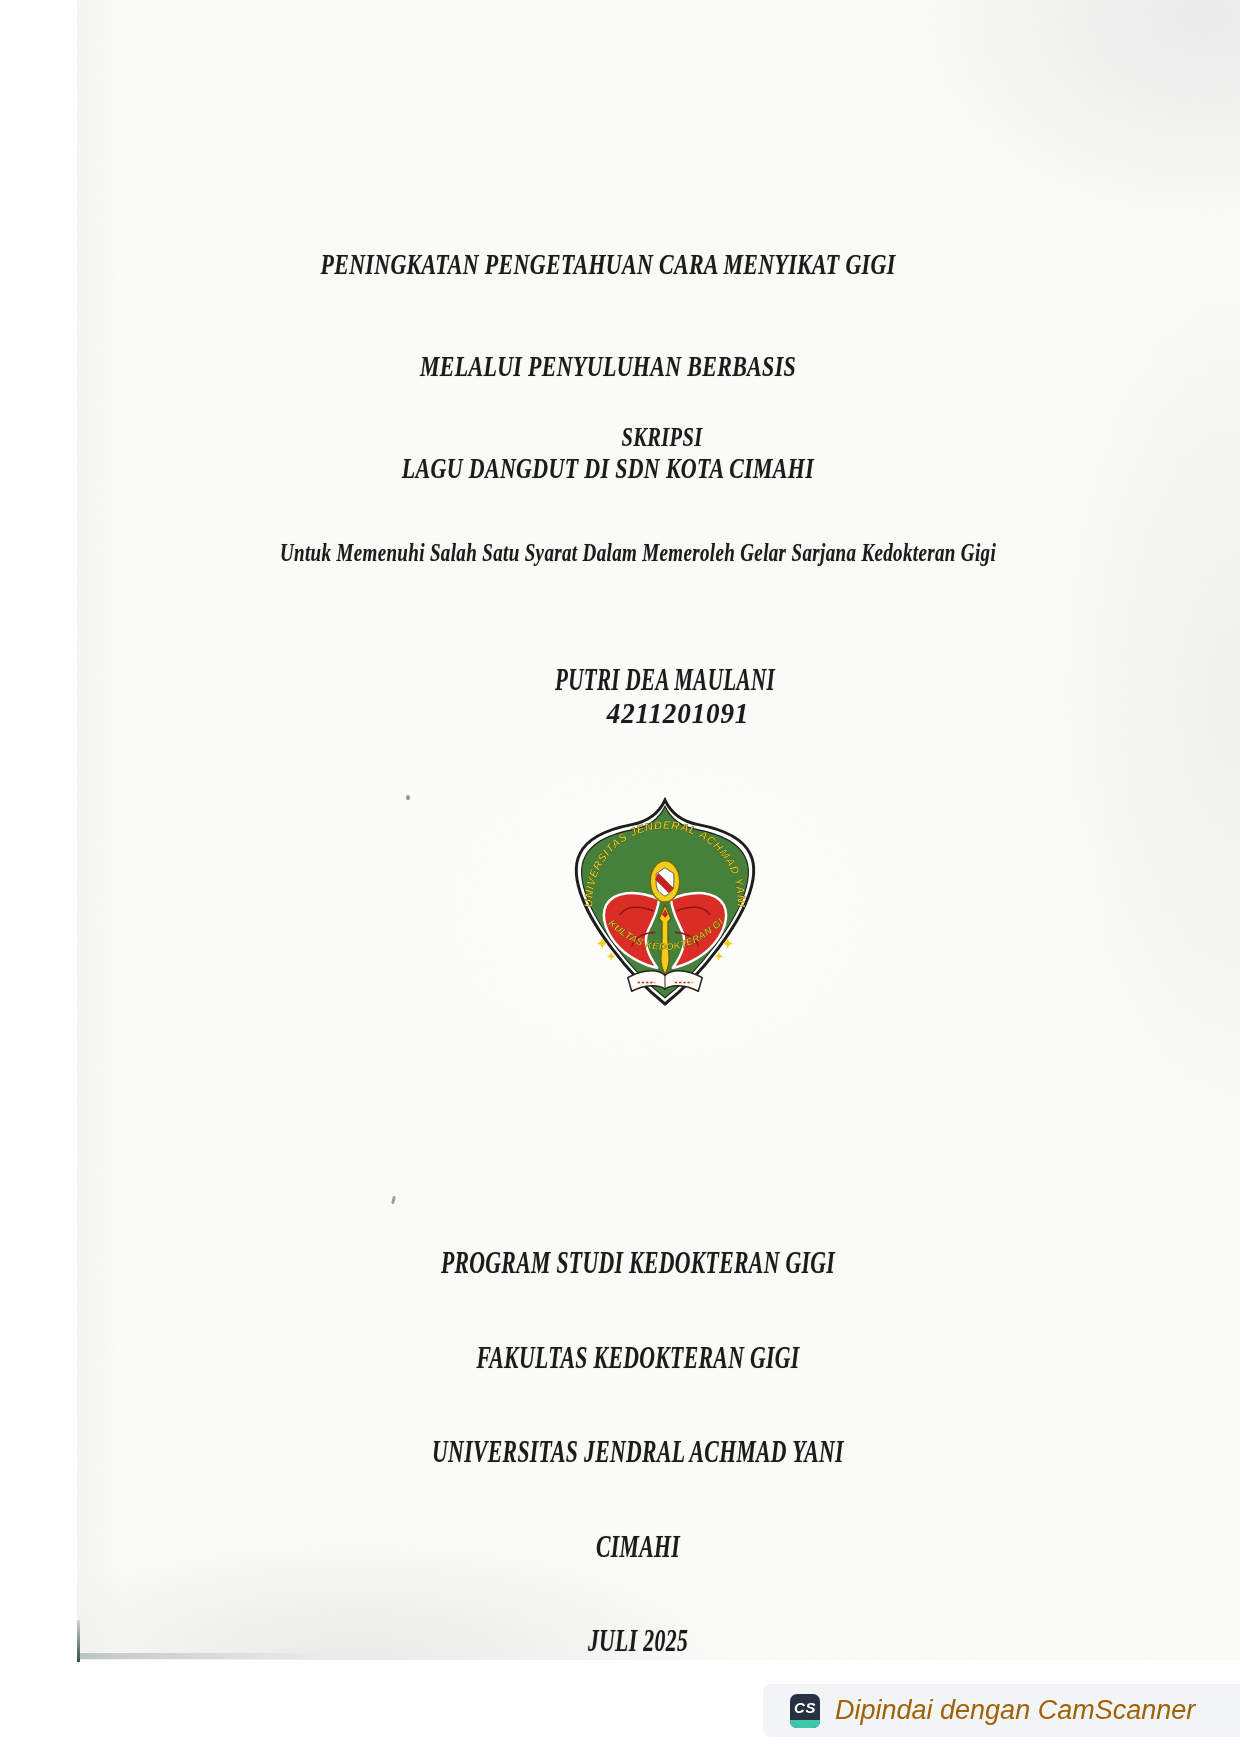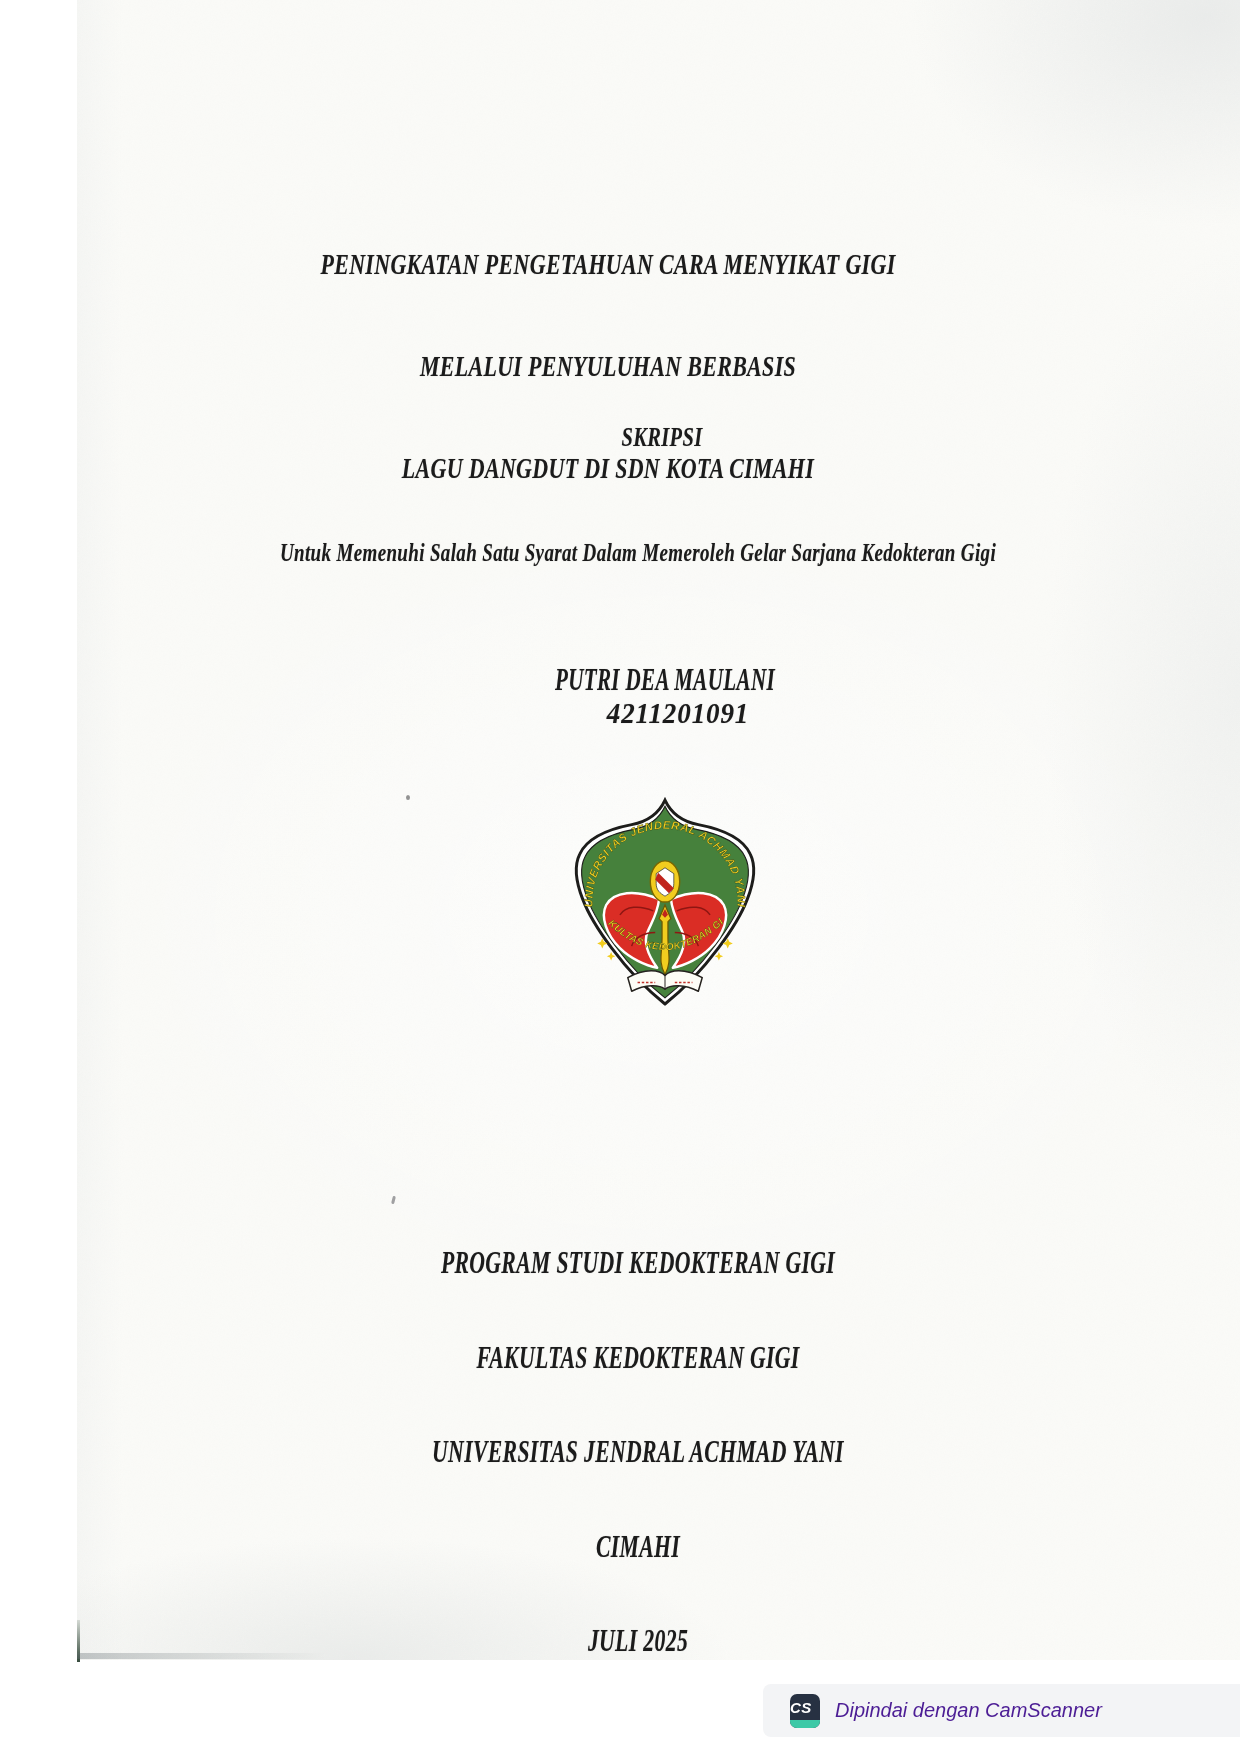--- a/index.html
+++ b/index.html
@@ -33,23 +33,23 @@
   .author-nim-block{top:697px;font-size:30px;line-height:32px;transform:translateX(58px) scaleX(.9);letter-spacing:1px;}
   .inst-block{top:1184px;font-size:31px;line-height:31.5px;transform:translateX(18px) scaleX(.70);}
   
   .logo-wrap{position:absolute;left:567px;top:793px;width:196px;height:224px;}
   
   .cs-bar{position:absolute;left:763px;top:1684px;width:477px;height:53px;background:#f3f4f6;
     border-radius:8px 0 0 8px;display:flex;align-items:center;font-family:"Liberation Sans",sans-serif;}
   .cs-icon{position:relative;width:30px;height:34px;margin-left:27px;border-radius:7px;
     background:#273142;overflow:hidden;flex:0 0 auto;}
   .cs-icon-label{position:absolute;left:0;top:1px;width:100%;height:26px;color:#ffffff;
-    font-weight:bold;font-size:15px;line-height:26px;letter-spacing:.5px;}
+    font-weight:bold;font-size:15px;line-height:26px;text-align:center;letter-spacing:.5px;}
   .cs-icon-strip{position:absolute;left:0;bottom:0;width:100%;height:8px;background:#3dc9a7;}
-  .cs-text{margin-left:15px;font-size:20px;color:#4c1d95;}
+  .cs-text{margin-left:15px;font-size:27px;color:#a16207;}
 </style>
 </head>
 <body>
 
 <div class="page">
 
   <div class="scan-bg">
     <svg class="noise" width="1163" height="1660" xmlns="http://www.w3.org/2000/svg">
       <filter id="grain">
           <feTurbulence type="fractalNoise" baseFrequency="0.9" numOctaves="2" stitchTiles="stitch"></feTurbulence>

